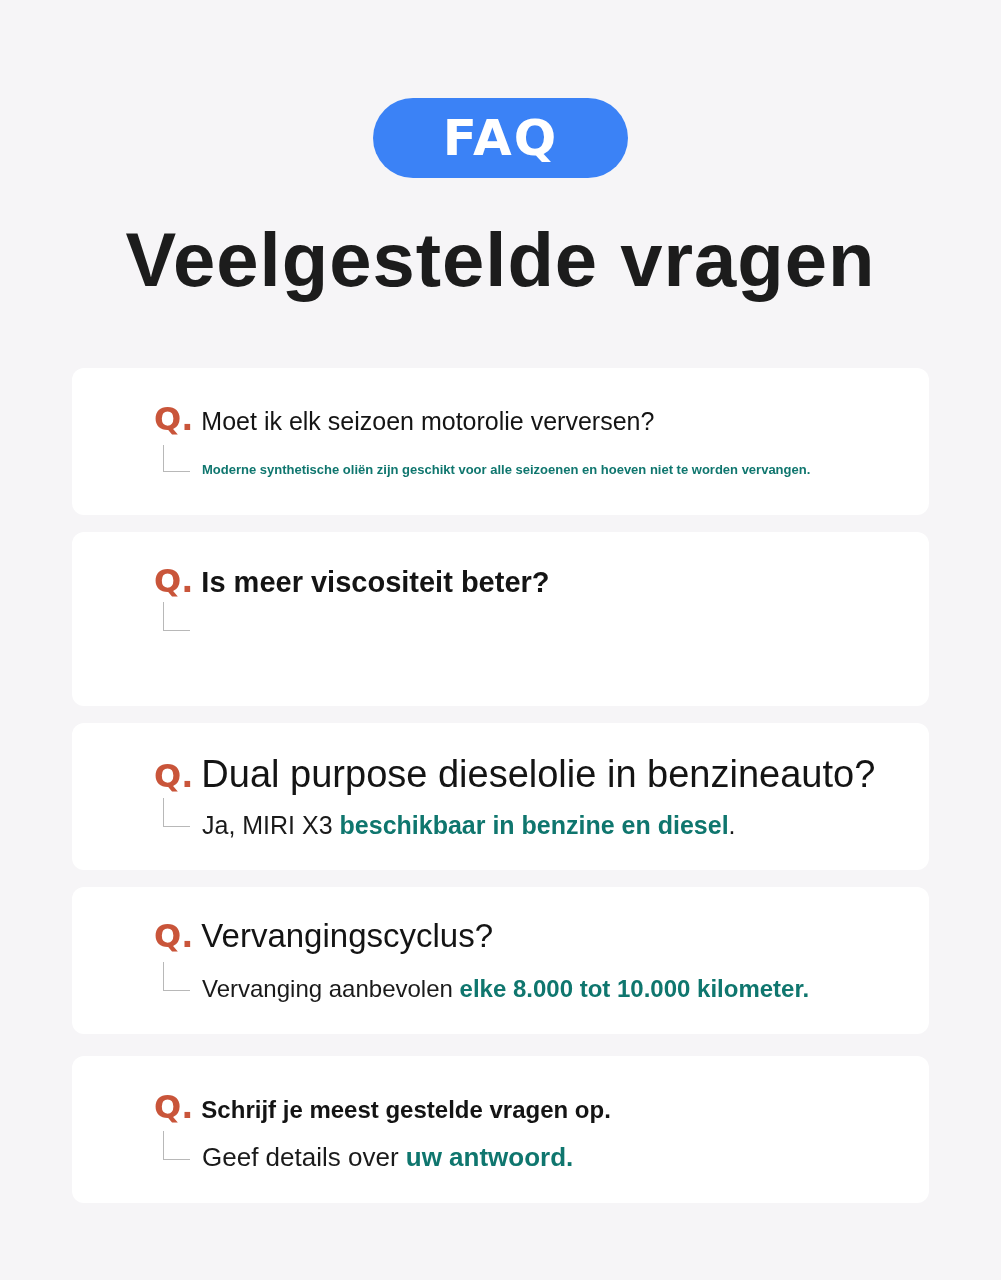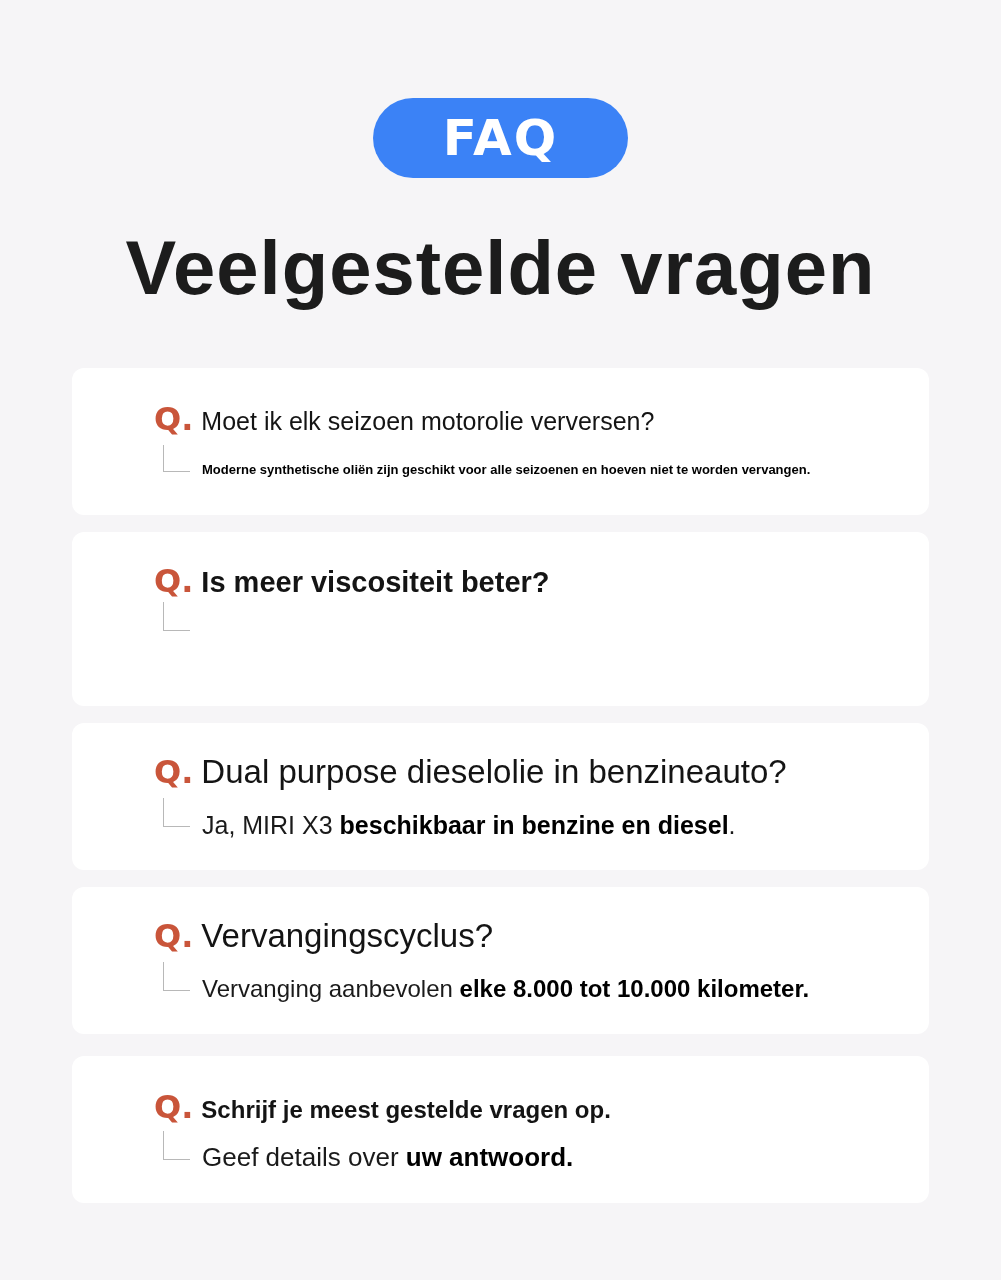--- a/index.html
+++ b/index.html
@@ -15,40 +15,40 @@
       position: absolute; left: 373px; top: 98px;
       width: 255px; height: 80px;
       background: #3b82f6; border-radius: 40px;
       display: flex; align-items: center; justify-content: center;
     }
     .badge span {
       color: #ffffff; font-weight: 900; font-size: 50px; letter-spacing: 2px;
       font-family: "DejaVu Sans", sans-serif;
     }
     .title {
-      position: absolute; left: 0; top: 224px; width: 1001px;
+      position: absolute; left: 0; top: 216px; width: 1001px;
       text-align: center; font-weight: 700; font-size: 76px; letter-spacing: 1px;
       color: #1c1c1c; margin: 0;
     }
     .card {
       position: absolute; left: 72px; width: 857px;
       background: #ffffff; border-radius: 12px;
     }
     .q-row { position: absolute; left: 82px; display: flex; align-items: baseline; }
     .q-mark {
       color: #c9553a; font-weight: 900; font-family: "DejaVu Sans", sans-serif;
       margin-right: 8px;
     }
     .q-text { color: #141414; }
     .connector {
       position: absolute; left: 91px; width: 26px;
       border-left: 1.5px solid #b8b8b8; border-bottom: 1.5px solid #b8b8b8;
     }
     .answer { position: absolute; left: 130px; color: #1a1a1a; }
-    .hl { color: #000000; }
+    .hl { color: #0f766e; }
     .bold { font-weight: 700; }
   </style>
 </head>
 <body>
 
 <div class="badge">
   <span>FAQ</span>
 </div>
 <h1 class="title">Veelgestelde vragen</h1>
 
@@ -67,21 +67,21 @@
   <div class="q-row" style="top:30px;">
     <span class="q-mark" style="font-size:32px;">Q.</span>
     <span class="q-text bold" style="font-size:29px;">Is meer viscositeit beter?</span>
   </div>
   <div class="connector" style="top:70px;height:28px;"></div>
 </div>
 
 <div class="card" style="top:723px;height:147px;">
   <div class="q-row" style="top:30px;">
     <span class="q-mark" style="font-size:32px;">Q.</span>
-    <span class="q-text" style="font-size:33px;">Dual purpose dieselolie in benzineauto?</span>
+    <span class="q-text" style="font-size:38px;">Dual purpose dieselolie in benzineauto?</span>
   </div>
   <div class="connector" style="top:75px;height:28px;"></div>
   <div class="answer" style="top:88px;font-size:25px;">
     <span>Ja, MIRI X3  </span><span class="hl bold">beschikbaar in benzine en diesel</span><span>.</span>
   </div>
 </div>
 
 <div class="card" style="top:887px;height:147px;">
   <div class="q-row" style="top:30px;">
     <span class="q-mark" style="font-size:32px;">Q.</span>

